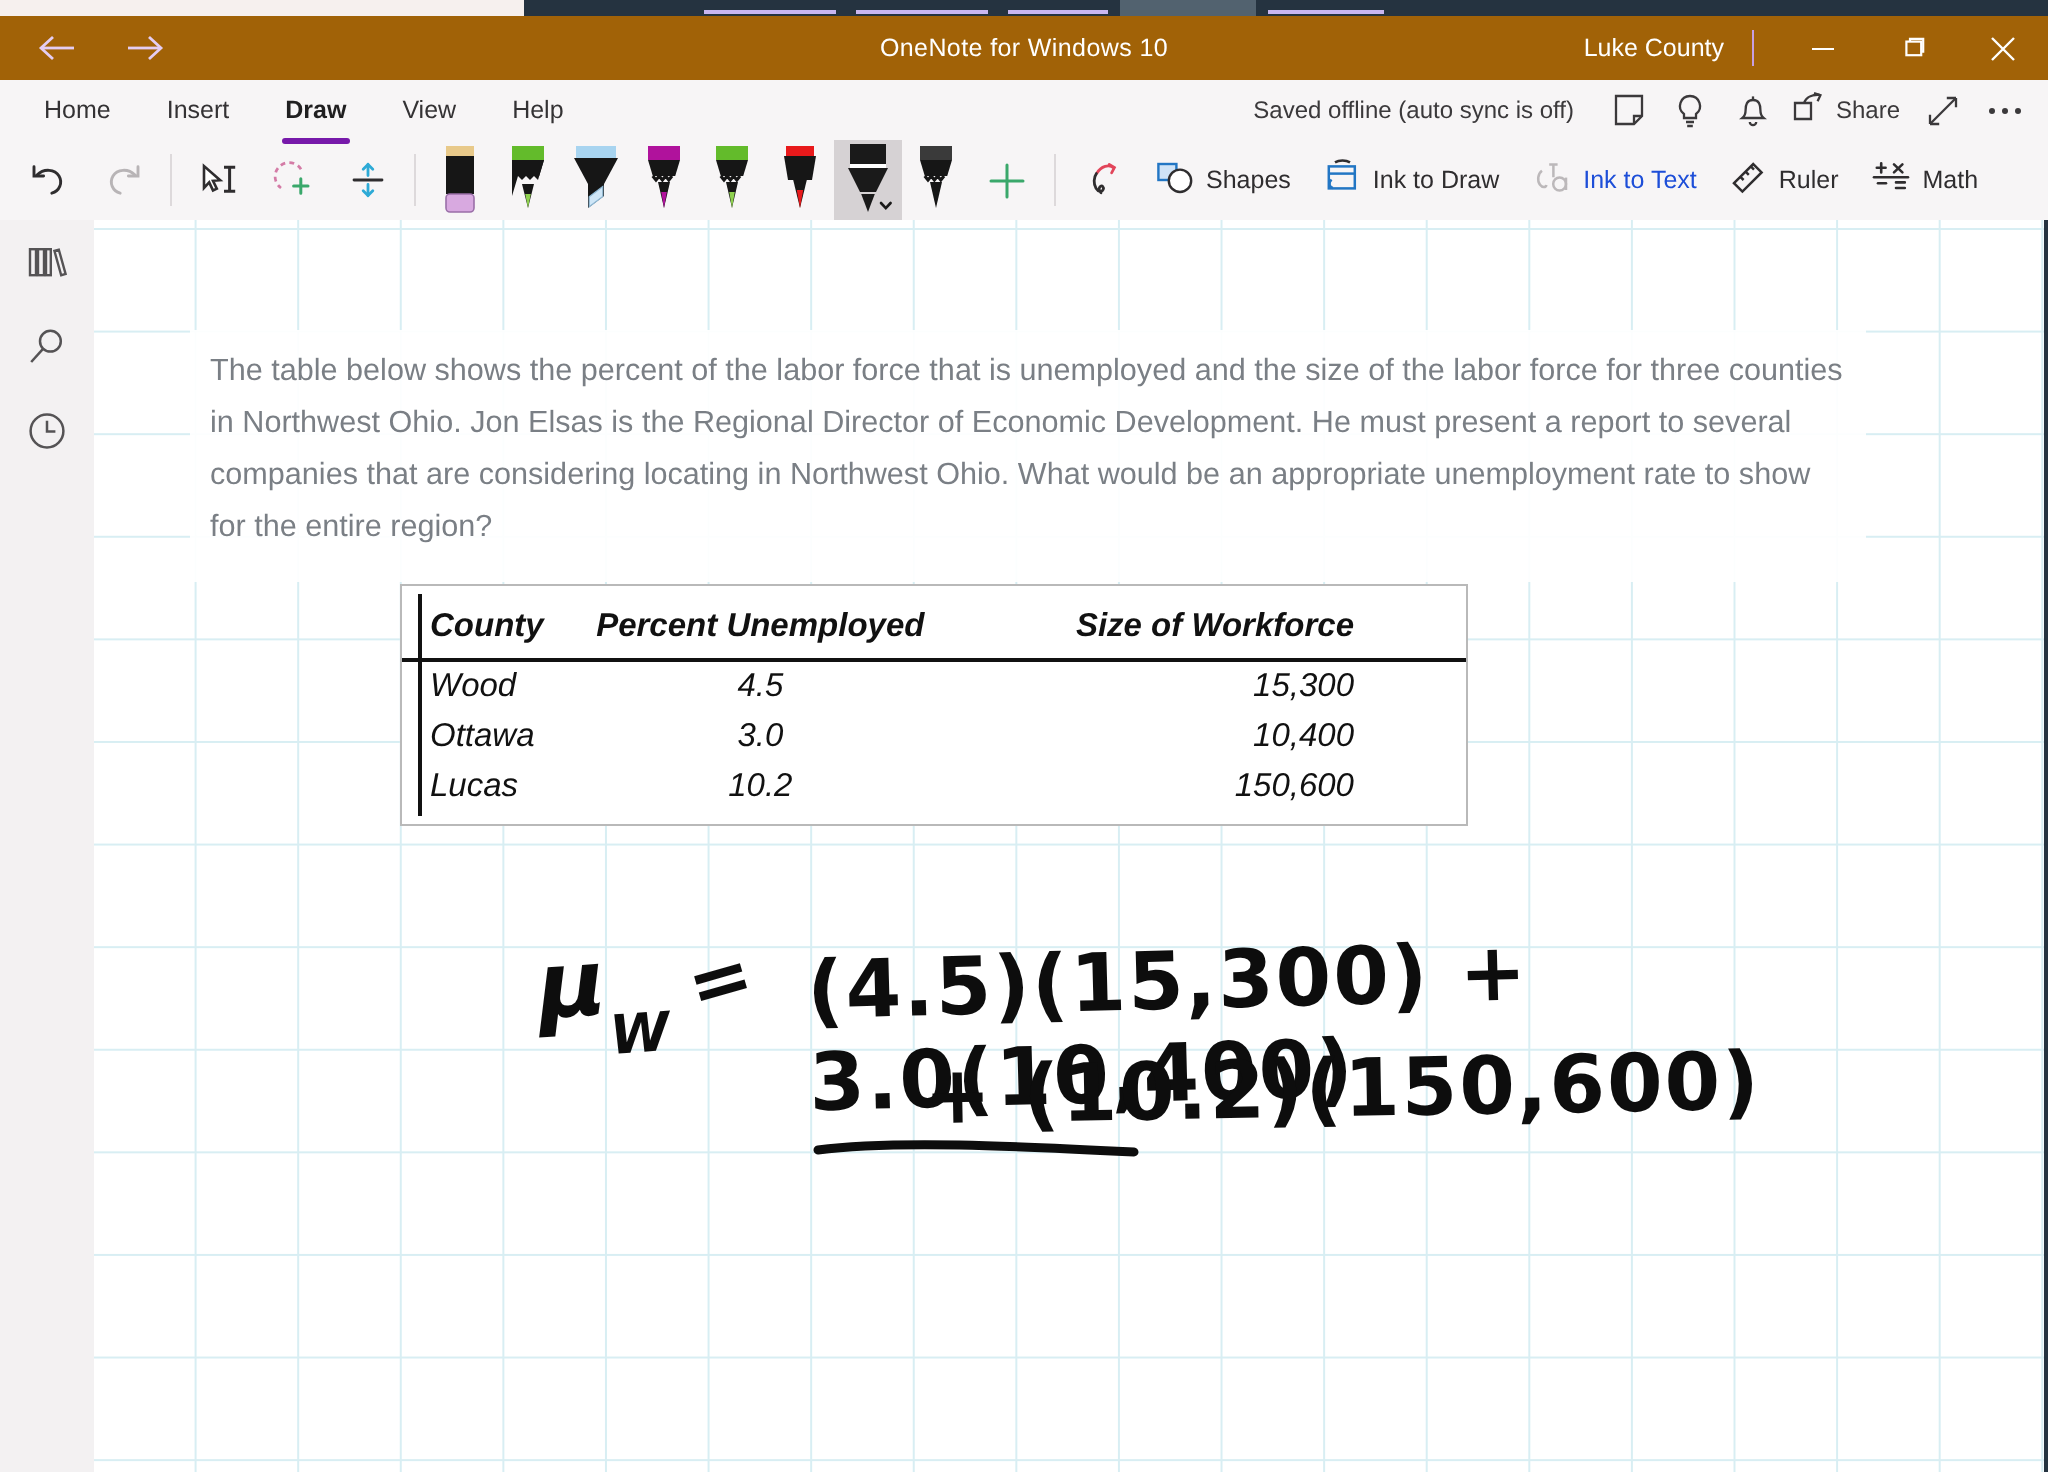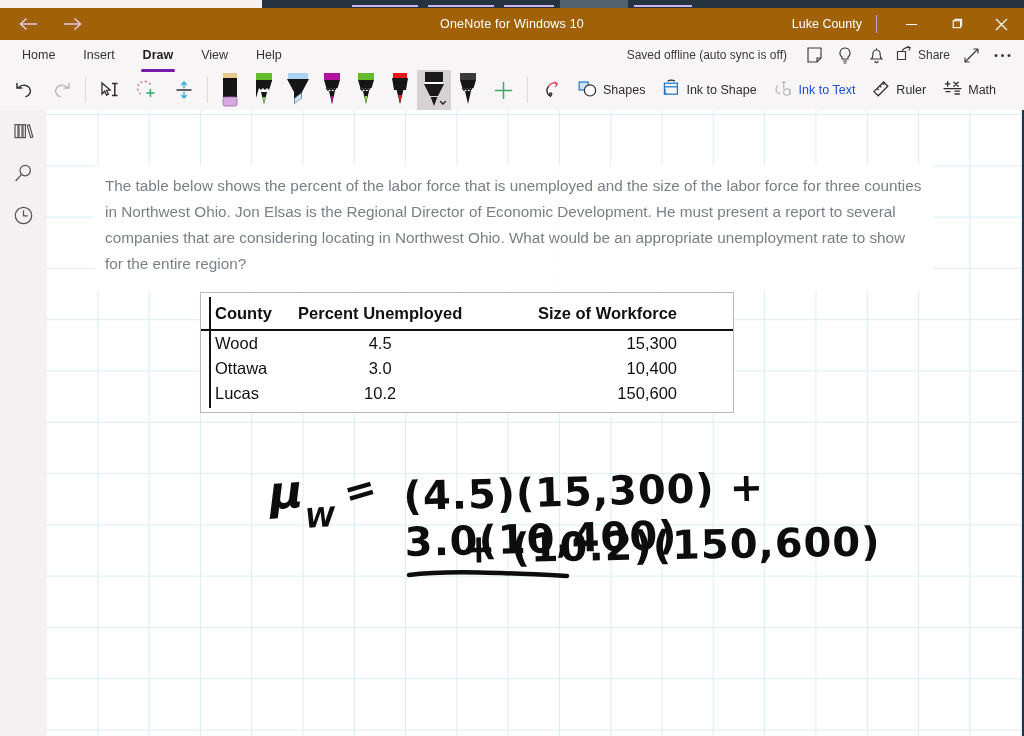--- a/index.html
+++ b/index.html
@@ -118,20 +118,21 @@
   }
 
   .tablewrap {
     position: absolute; left: 153px; top: 182px; width: 534px;
     background: #ffffff; border: 1px solid #b9b9b9;
     box-sizing: border-box; padding: 6px 0 6px 0;
   }
   table.datatable {
     border-collapse: collapse; width: 100%;
     font-family: "Liberation Sans", sans-serif;
+    font-style: italic;
   }
   table.datatable th {
     font-size: 16.5px; font-weight: bold; color: #111111; padding: 5px 0 6px 0;
     border-bottom: 2px solid #111111; text-align: center;
   }
   table.datatable th.c0 { text-align: left; padding-left: 14px; }
   table.datatable td {
     font-size: 16.5px; color: #111111; padding: 3px 0; text-align: center;
   }
   table.datatable td.c0 { text-align: left; padding-left: 14px; }
@@ -412,21 +413,21 @@
         </div>
         <div class="labelitem">
           <span>
             <svg width="20" height="19" viewBox="0 0 20 19" fill="none" stroke="#2276c4" stroke-width="1.25">
               <rect x="3.4" y="4.2" width="13" height="11"></rect>
               <path d="M3.4 7.8h13"></path>
               <path d="M6.5 2.2c2-1.2 5.5-1.2 7.5 0" stroke="#2f2d2f"></path>
               <path d="M4.8 10.8c-1.6 1.3-1.3 3.6.6 4.2"></path>
             </svg>
           </span>
-          <span>Ink to Shape</span>
+          <span>Ink to Draw</span>
         </div>
         <div class="labelitem disabled">
           <span>
             <svg width="21" height="19" viewBox="0 0 21 19" fill="none" stroke="#bcb8ba" stroke-width="1.25">
               <path d="M8.6 3.2h4.2M10.7 3.2v6.4"></path>
               <circle cx="13.8" cy="13" r="3.2"></circle>
               <path d="M17 9.8V16"></path>
               <path d="M5 6.4c-2 1.4-2.6 4.8-1 7 1.2 1.6 3 1.4 3.2.1"></path>
             </svg>
           </span>

